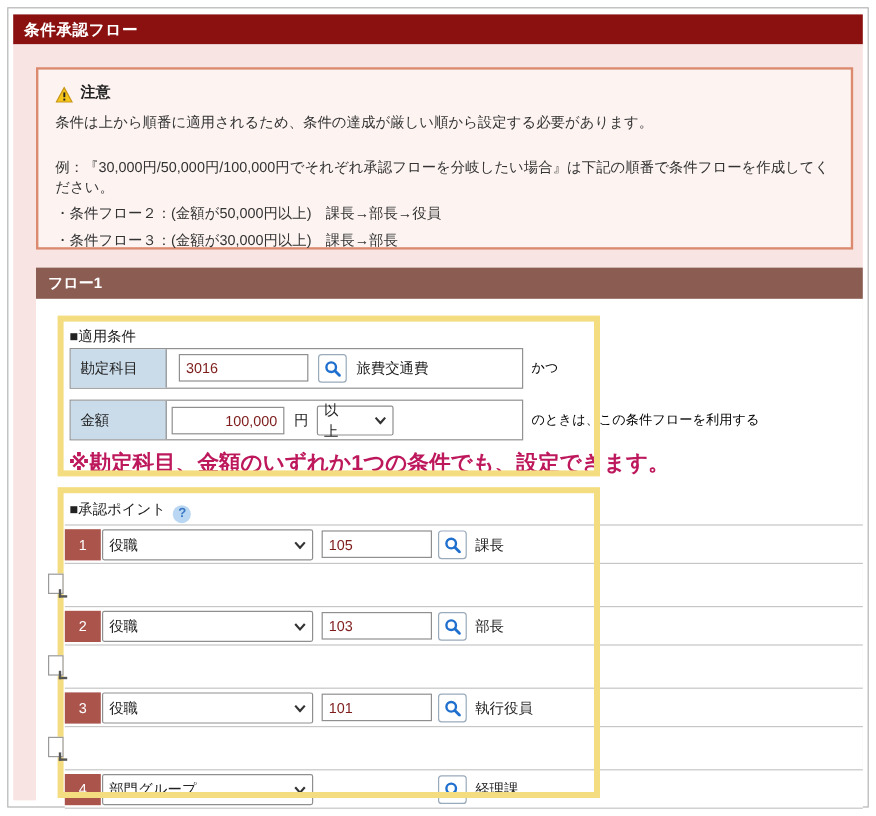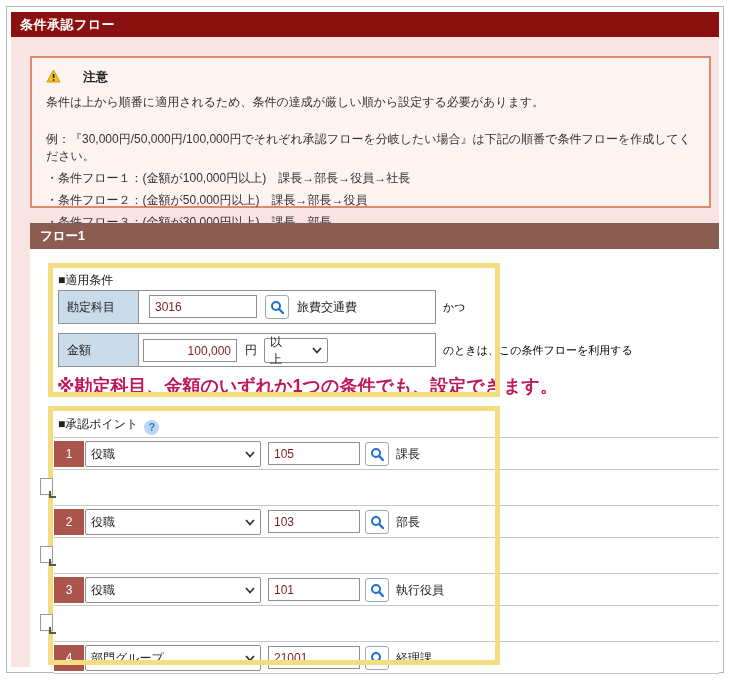--- a/index.html
+++ b/index.html
@@ -9,21 +9,21 @@
   .frame { position:absolute; left:6px; top:6px; width:718px; height:667px; border:1px solid #b5b5b5; background:#fff; }
 
   .title-bar { position:absolute; left:11px; top:12px; width:708px; height:25px;
     background:#8a1110; color:#fff; font-size:13px; font-weight:bold; line-height:25px;
     padding-left:9px; letter-spacing:.5px; }
 
   .pink-panel { position:absolute; left:11px; top:37px; width:708px; height:630px; background:#f9e4e4; }
 
   .notice-box { position:absolute; left:30px; top:56px; width:681px; height:152px;
     background:#fdf4f2; border:2px solid #db8a70; padding:11px 14px; font-size:12px; color:#333; }
-  .notice-title { display:flex; align-items:flex-start; gap:22px; font-weight:bold; color:#222; font-size:12.5px; }
+  .notice-title { display:flex; align-items:flex-end; gap:6px; font-weight:bold; color:#222; font-size:12.5px; }
   .notice-line1 { margin-top:8px; }
   .notice-intro { margin-top:20px; }
   .notice-ex { margin-top:5px; }
 
   .flow-section { position:absolute; left:30px; top:223px; width:689px; height:445px; background:#fff; }
   .flow-header { position:absolute; left:30px; top:223px; width:689px; height:26px;
     background:#8b5c52; color:#fff; font-weight:bold; font-size:12.5px; line-height:26px; padding-left:10px; }
 
   .hl-box { position:absolute; border:5px solid #f3dd80; background:transparent; z-index:5; pointer-events:none; }
   #hl1 { left:48px; top:263px; width:452px; height:134px; }
@@ -83,21 +83,20 @@
         <svg width="15" height="14" viewBox="0 0 15 14">
           <path d="M7.5 1 L14 13 L1 13 Z" fill="#f5c518" stroke="#c9971a" stroke-width="1"></path>
           <rect x="6.8" y="5" width="1.6" height="4" fill="#222"></rect>
           <rect x="6.8" y="10.2" width="1.6" height="1.6" fill="#222"></rect>
         </svg>
       </span>
       <span>注意</span>
     </div>
     <div class="notice-line1">条件は上から順番に適用されるため、条件の達成が厳しい順から設定する必要があります。</div>
     <div class="notice-intro">例：『30,000円/50,000円/100,000円でそれぞれ承認フローを分岐したい場合』は下記の順番で条件フローを作成してください。</div>
-    <div class="notice-ex">・条件フロー１：(金額が100,000円以上)　課長→部長→役員→社長</div>
     <div class="notice-ex">・条件フロー２：(金額が50,000円以上)　課長→部長→役員</div>
     <div class="notice-ex">・条件フロー３：(金額が30,000円以上)　課長→部長</div>
   </div>
 
   <div class="flow-section"></div>
   <div class="flow-header">フロー1</div>
 
   <div class="sec-title" style="left:58px; top:272px;">■適用条件</div>
 
   <div class="cond-row" style="top:290px;">
@@ -208,21 +207,20 @@
   <div class="ap-row" style="top:641px;">
     <div class="ap-badge">4</div>
     <div class="fake-select ap-select">
       <span>部門グループ</span>
       <span class="arrow">
         <svg width="10" height="7" viewBox="0 0 10 7">
             <path d="M1 1 L5 5.5 L9 1" fill="none" stroke="#333" stroke-width="1.8"></path>
           </svg>
       </span>
     </div>
-    <input class="txt-input ap-input" value="21001" style="">
     <button class="search-btn ap-search">
       <span>
         <svg width="14" height="14" viewBox="0 0 14 14">
           <circle cx="6" cy="6" r="4" fill="none" stroke="#1f6fce" stroke-width="2"></circle>
           <line x1="9" y1="9" x2="13" y2="13" stroke="#1f6fce" stroke-width="2.4" stroke-linecap="round"></line>
         </svg>
       </span>
     </button>
     <div class="inline-name ap-name">経理課</div>
   </div>

